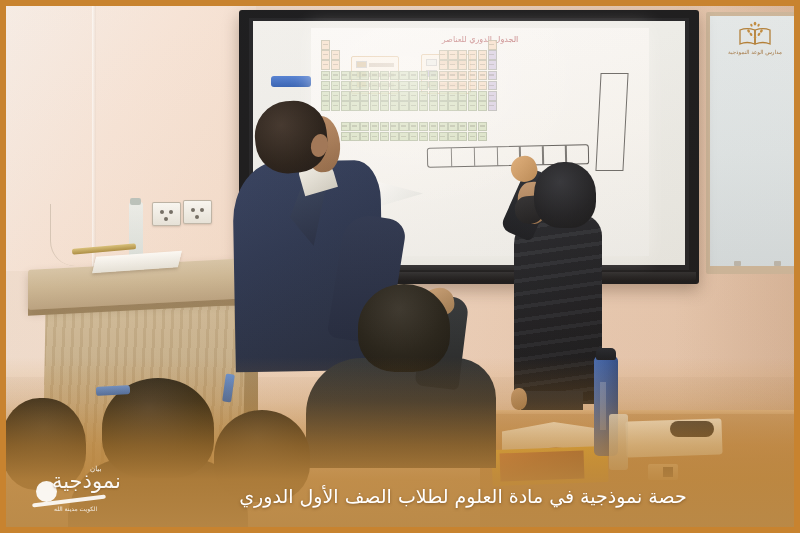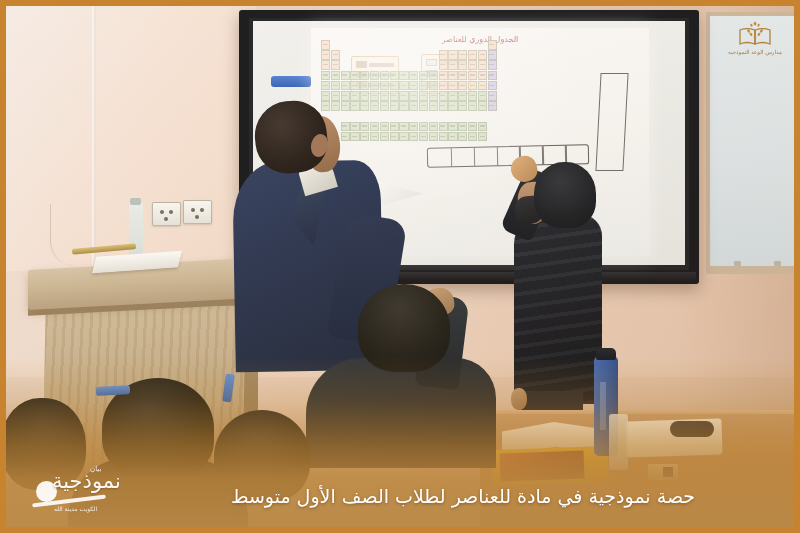--- a/index.html
+++ b/index.html
@@ -766,21 +766,21 @@
   <div class="layer" id="st1-body"></div>
   <div class="layer" id="st1-head"></div>
   <div class="layer" id="st3-head"></div>
   <div class="layer" id="st4-head"></div>
   <div class="layer" id="st-marker"></div>
 
   <div class="layer" id="global-tint"></div>
   <div class="layer" id="caption-overlay"></div>
 
   <div class="layer" id="caption-bar">
-    <div id="caption-text">حصة نموذجية في مادة للعناصر لطلاب الصف الأول متوسط</div>
+    <div id="caption-text">حصة نموذجية في مادة العلوم لطلاب الصف الأول الدوري</div>
   </div>
 
   <div id="news-logo">
     <div id="news-logo-dish"></div>
     <div id="news-logo-bar"></div>
     <div id="news-logo-small">بيان</div>
     <div id="news-logo-word">نموذجية</div>
     <div id="news-logo-sub">الكويت مدينة الله</div>
   </div>
 

